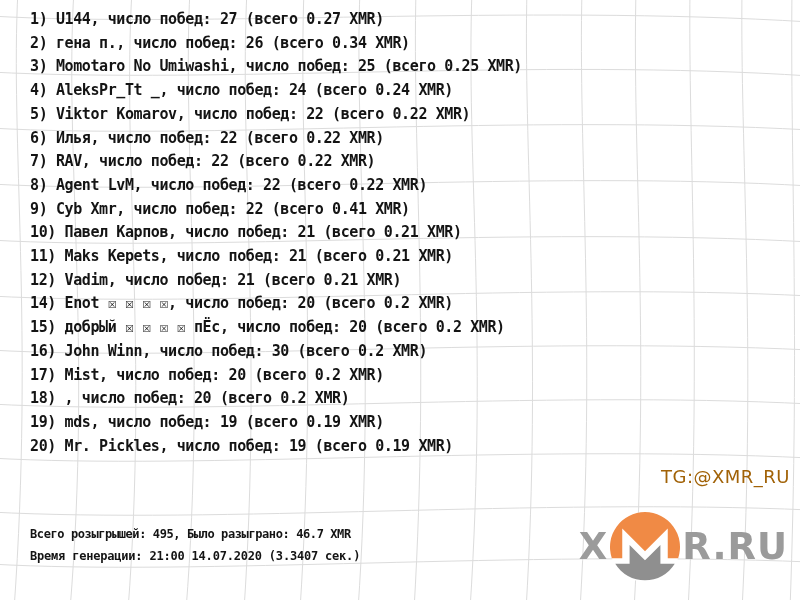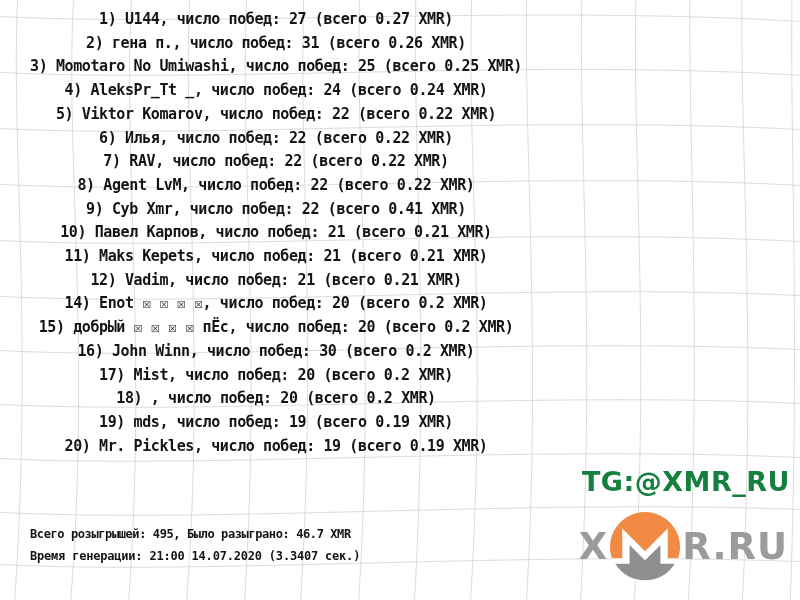--- a/index.html
+++ b/index.html
@@ -2,21 +2,20 @@
 <html><head>
 <meta charset="utf-8">
 <style>
   html,body{margin:0;padding:0;}
   .screen{
     position:relative;
     width:800px;height:600px;
     background:#ffffff;
     overflow:hidden;
     font-family:"DejaVu Sans Mono", monospace;
-    text-align:center;
   }
   .mesh{
     position:absolute;inset:0;
     z-index:0;
   }
   .mesh path{fill:none;stroke:#dcdcdc;stroke-width:1;}
   .list{
     position:absolute;left:30px;top:8px;z-index:2;
   }
   .entry{
@@ -33,22 +32,22 @@
     color:#141414;line-height:24px;white-space:pre;
   }
   .gentime{
     position:absolute;left:30px;top:549px;z-index:2;
     font-size:12px;font-weight:700;letter-spacing:-0.2px;
     color:#141414;white-space:pre;
   }
   .wm-tg{
     position:absolute;right:10px;top:466px;z-index:1;
     font-family:"DejaVu Sans", sans-serif;
-    font-weight:bold;font-size:27px;letter-spacing:0.5px;
-    color:#15803d;white-space:pre;
+    font-weight:normal;font-size:18px;letter-spacing:0.5px;
+    color:#a16207;white-space:pre;
   }
   .wm-site{
     position:absolute;right:12px;top:512px;z-index:1;
     display:flex;align-items:center;gap:2px;
   }
   .wm-site .letters{
     font-family:"DejaVu Sans", sans-serif;
     font-weight:bold;font-size:37px;letter-spacing:1px;
     color:#9b9b9b;line-height:70px;
   }
@@ -83,21 +82,21 @@
     <path d="M-10,296 C220,308 540,282 810,296"></path>
     <path d="M-10,350 C200,362 520,336 810,350"></path>
     <path d="M-10,404 C220,416 540,390 810,404"></path>
     <path d="M-10,458 C200,470 520,444 810,458"></path>
     <path d="M-10,512 C220,524 540,498 810,510"></path>
     <path d="M-10,564 C200,576 520,550 810,562"></path>
   </svg>
 
   <div class="list">
     <div class="entry">1) U144, число побед: 27 (всего 0.27 XMR)</div>
-    <div class="entry">2) гена п., число побед: 31 (всего 0.26 XMR)</div>
+    <div class="entry">2) гена п., число побед: 26 (всего 0.34 XMR)</div>
     <div class="entry">3) Momotaro No Umiwashi, число побед: 25 (всего 0.25 XMR)</div>
     <div class="entry">4) AleksPr_Tt _, число побед: 24 (всего 0.24 XMR)</div>
     <div class="entry">5) Viktor Komarov, число побед: 22 (всего 0.22 XMR)</div>
     <div class="entry">6) Илья, число побед: 22 (всего 0.22 XMR)</div>
     <div class="entry">7) RAV, число побед: 22 (всего 0.22 XMR)</div>
     <div class="entry">8) Agent LvM, число побед: 22 (всего 0.22 XMR)</div>
     <div class="entry">9) Cyb Xmr, число побед: 22 (всего 0.41 XMR)</div>
     <div class="entry">10) Павел Карпов, число побед: 21 (всего 0.21 XMR)</div>
     <div class="entry">11) Maks Kepets, число побед: 21 (всего 0.21 XMR)</div>
     <div class="entry">12) Vadim, число побед: 21 (всего 0.21 XMR)</div>

